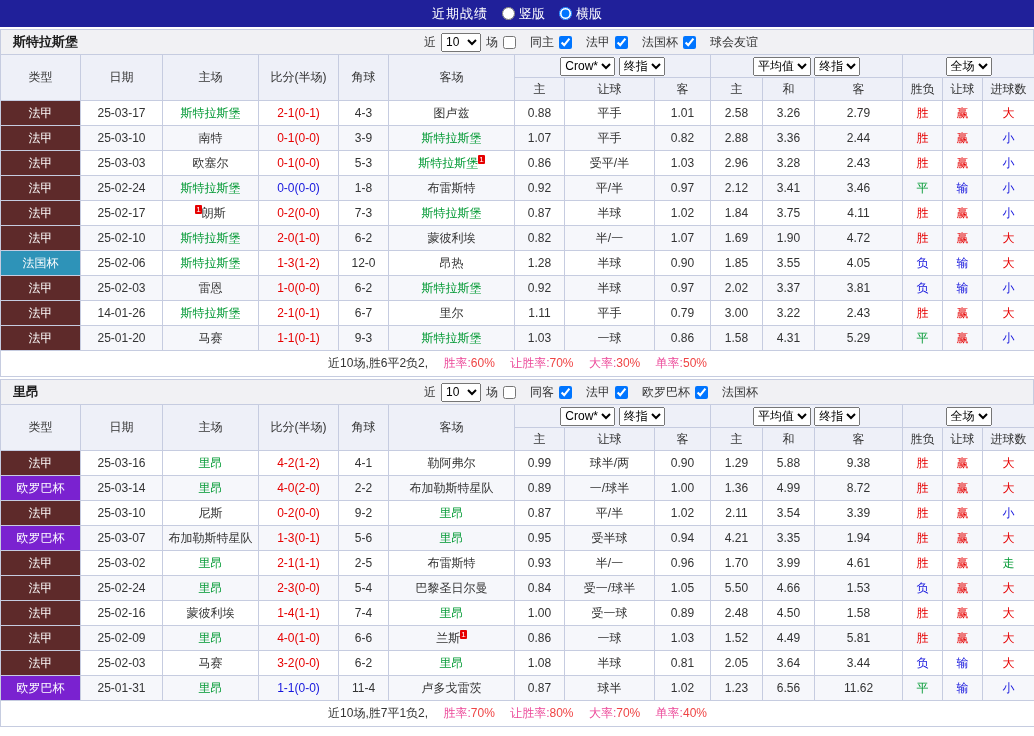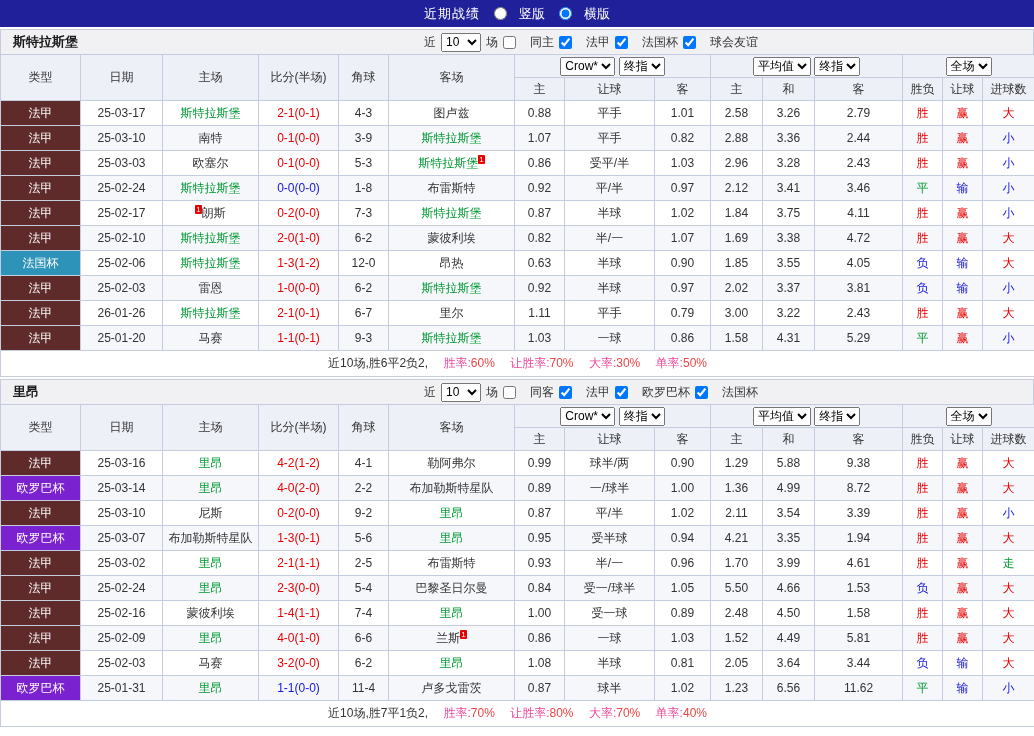--- a/index.html
+++ b/index.html
@@ -2,21 +2,21 @@
 <html><head>
 <meta charset="utf-8">
 <style>
   html,body{margin:0;padding:0}
   body{width:1034px;height:736px;overflow:hidden;background:#fff;color:#333;
        font-family:"Liberation Sans","DejaVu Sans",sans-serif;font-size:12px}
 
   .topbar{height:27px;background:#20209a;display:flex;align-items:center;justify-content:center;
           gap:14px;color:#fff;font-size:13px}
   .topbar .title{font-weight:normal;letter-spacing:1px}
-  .radio-wrap{display:inline-flex;align-items:center;gap:12px;cursor:pointer;color:#fff}
+  .radio-wrap{display:inline-flex;align-items:center;gap:4px;cursor:pointer;color:#fff}
   .radio-wrap input{margin:0;width:13px;height:13px}
 
   .team-section{margin-top:2px}
   .team-section + .team-section{margin-top:2px}
 
   .section-bar{position:relative;height:24px;background:#f1f1f4;border:1px solid #c6cce0;border-bottom:none;
                display:flex;align-items:center;padding:0 12px}
   .team-name{font-weight:bold;color:#1a1a1a;font-size:13px}
   .filters{position:absolute;left:41%;display:flex;align-items:center;gap:5px;white-space:nowrap}
   .filters .chk{display:inline-flex;align-items:center;gap:14px;cursor:pointer}
@@ -242,34 +242,34 @@
           <td class="lg-ligue1">法甲</td>
           <td>25-02-10</td>
           <td><span class="team hl">斯特拉斯堡</span></td>
           <td><span class="c-red">2-0(1-0)</span></td>
           <td>6-2</td>
           <td><span class="team">蒙彼利埃</span></td>
           <td>0.82</td>
           <td>半/一</td>
           <td>1.07</td>
           <td>1.69</td>
-          <td>3.38</td>
+          <td>1.90</td>
           <td>4.72</td>
           <td class="c-red">胜</td>
           <td class="c-red">赢</td>
           <td class="c-red">大</td>
         </tr>
         <tr>
           <td class="lg-cupfr">法国杯</td>
           <td>25-02-06</td>
           <td><span class="team hl">斯特拉斯堡</span></td>
           <td><span class="c-red">1-3(1-2)</span></td>
           <td>12-0</td>
           <td><span class="team">昂热</span></td>
-          <td>0.63</td>
+          <td>1.28</td>
           <td>半球</td>
           <td>0.90</td>
           <td>1.85</td>
           <td>3.55</td>
           <td>4.05</td>
           <td class="c-blue">负</td>
           <td class="c-blue">输</td>
           <td class="c-red">大</td>
         </tr>
         <tr>
@@ -284,21 +284,21 @@
           <td>0.97</td>
           <td>2.02</td>
           <td>3.37</td>
           <td>3.81</td>
           <td class="c-blue">负</td>
           <td class="c-blue">输</td>
           <td class="c-blue">小</td>
         </tr>
         <tr>
           <td class="lg-ligue1">法甲</td>
-          <td>26-01-26</td>
+          <td>14-01-26</td>
           <td><span class="team hl">斯特拉斯堡</span></td>
           <td><span class="c-red">2-1(0-1)</span></td>
           <td>6-7</td>
           <td><span class="team">里尔</span></td>
           <td>1.11</td>
           <td>平手</td>
           <td>0.79</td>
           <td>3.00</td>
           <td>3.22</td>
           <td>2.43</td>

